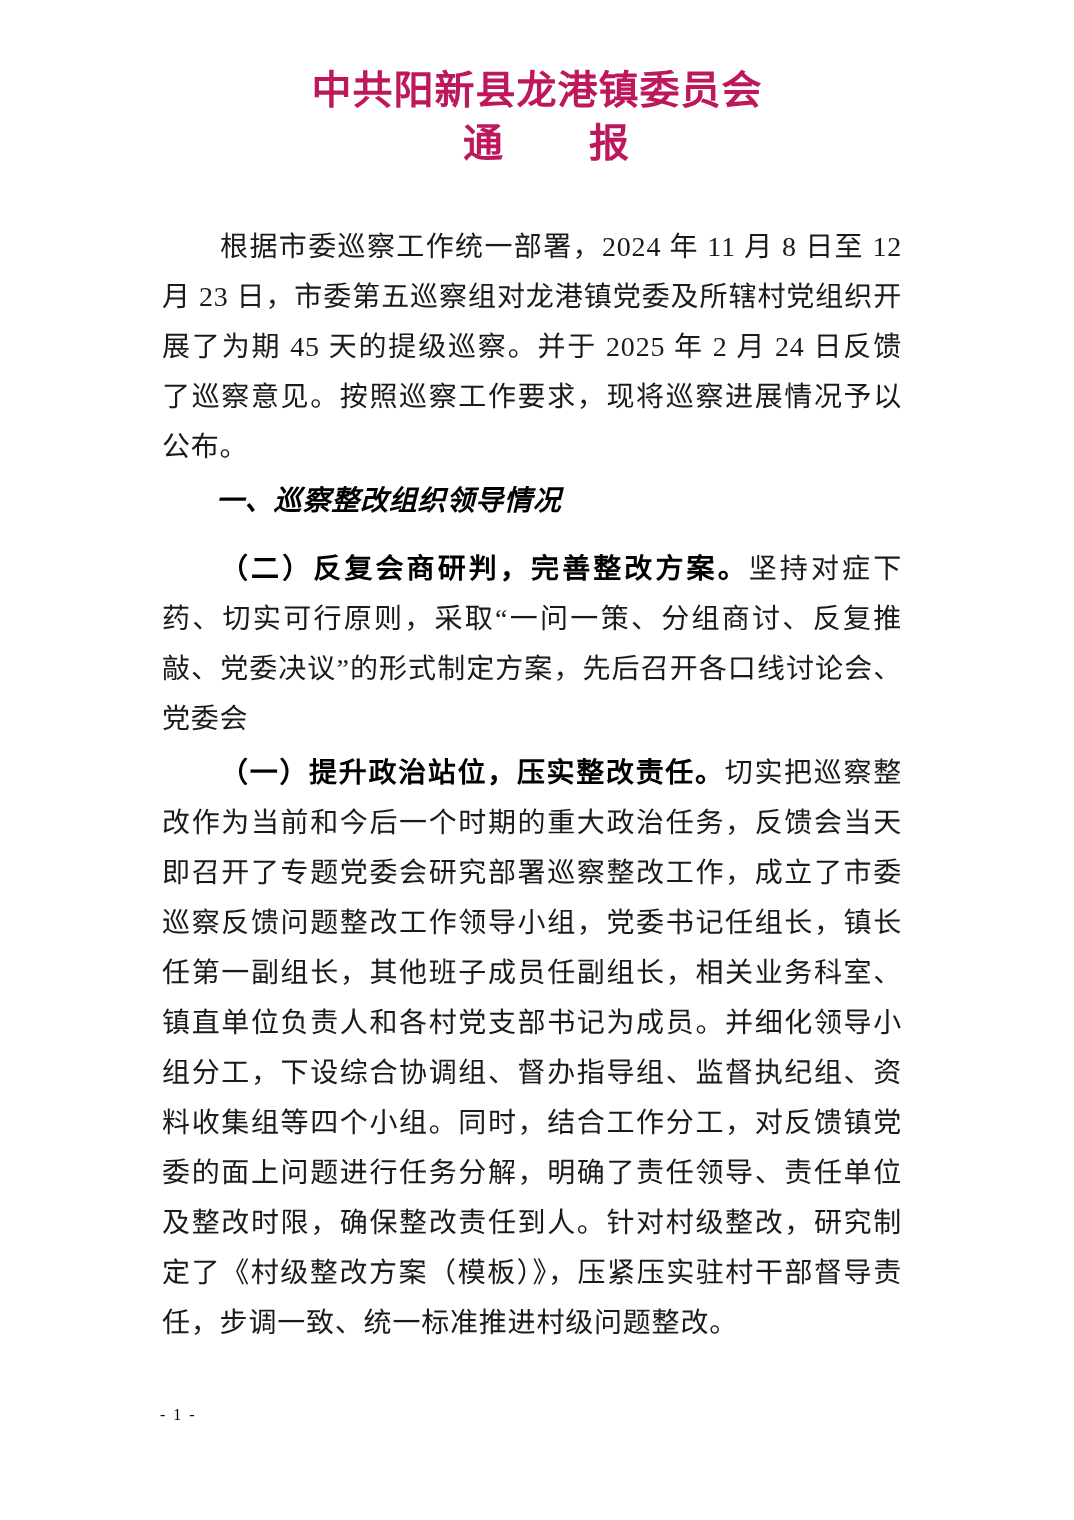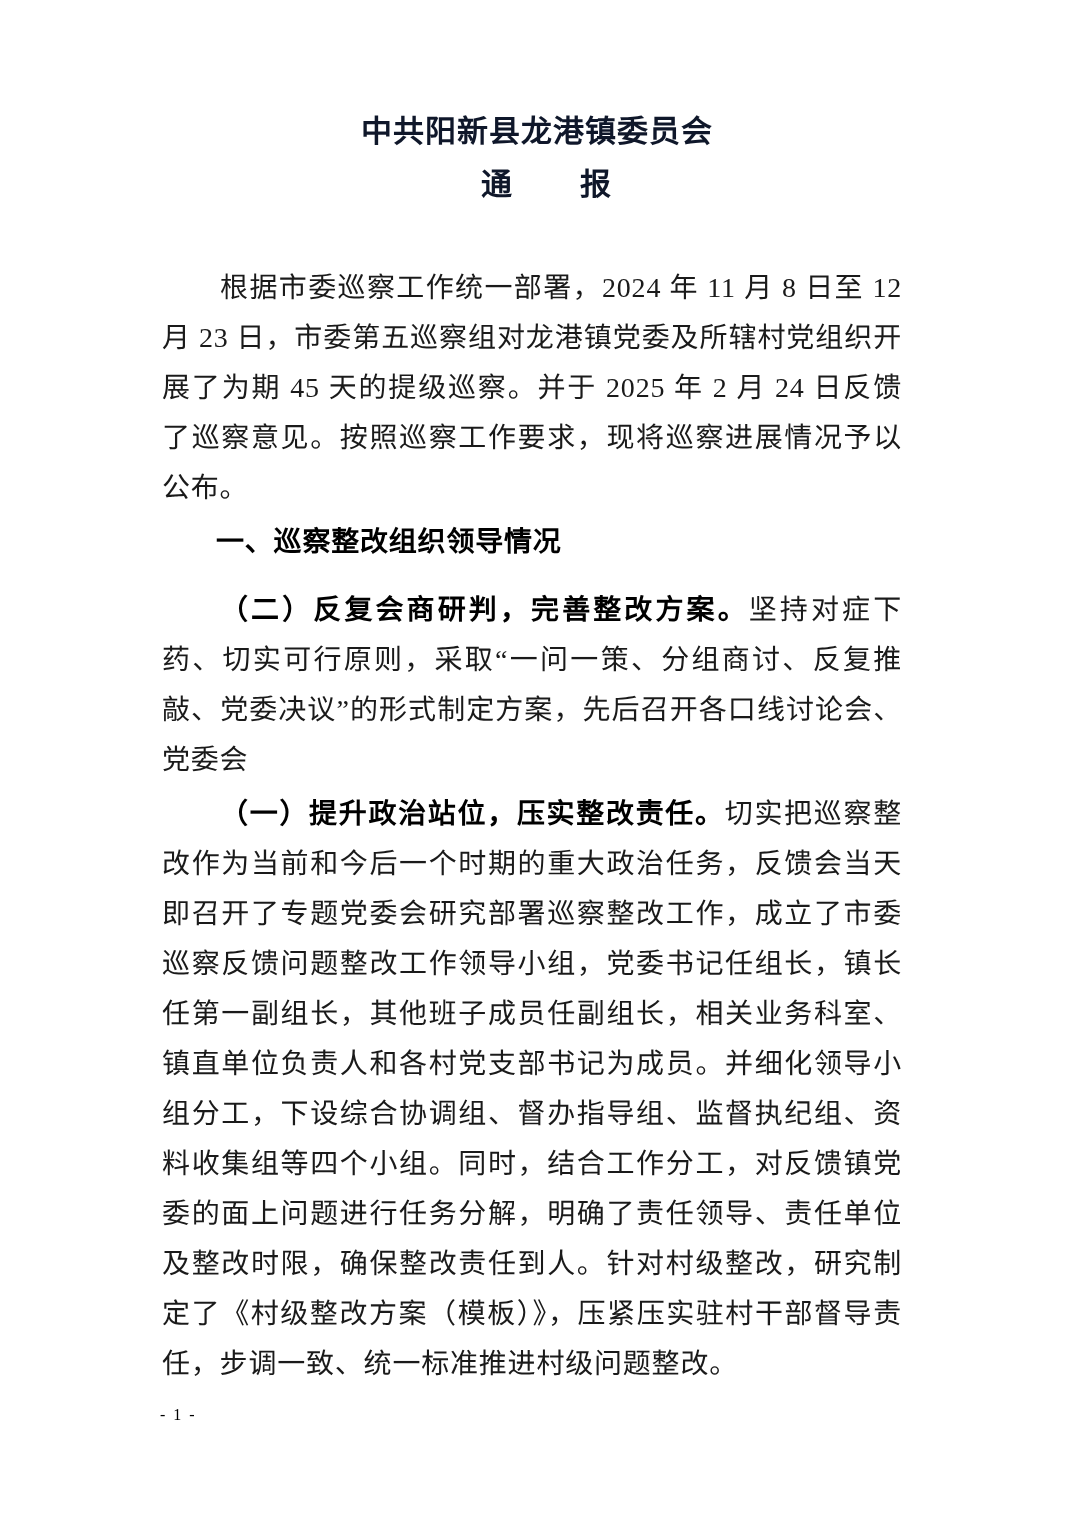--- a/index.html
+++ b/index.html
@@ -9,26 +9,26 @@
   }
   .page {
     position: relative;
     width: 1074px;
     height: 1520px;
     background: #ffffff;
     overflow: hidden;
     color: #1a1a1a;
   }
   .title-block {
-    padding-top: 105px;
+    padding-top: 64px;
     text-align: center;
     font-family: "Liberation Serif", "DejaVu Serif", serif;
     font-weight: 700;
-    color: #0f172a;
-    font-size: 31px;
+    color: #be185d;
+    font-size: 40px;
     line-height: 53px;
     white-space: nowrap;
   }
   .title-line { letter-spacing: 1px; }
   .title-line-3 { letter-spacing: 2px; margin-left: 20px; }
   .body-block {
     margin: 52px 0 0 158px;
     width: 748px;
     font-family: "Liberation Serif", "DejaVu Serif", serif;
     font-size: 28px;
@@ -41,20 +41,21 @@
     text-indent: 58px;
   }
   .section-heading {
     margin: 0;
     text-indent: 58px;
     font-family: "Liberation Sans", "DejaVu Sans", sans-serif;
     font-weight: 700;
     font-size: 28px;
     line-height: 50px;
     color: #000000;
+    font-style: italic;
   }
   .lead {
     font-weight: 700;
     color: #000000;
   }
   .para-gap {
     margin-top: 18px;
   }
   .page-number {
     position: absolute;

